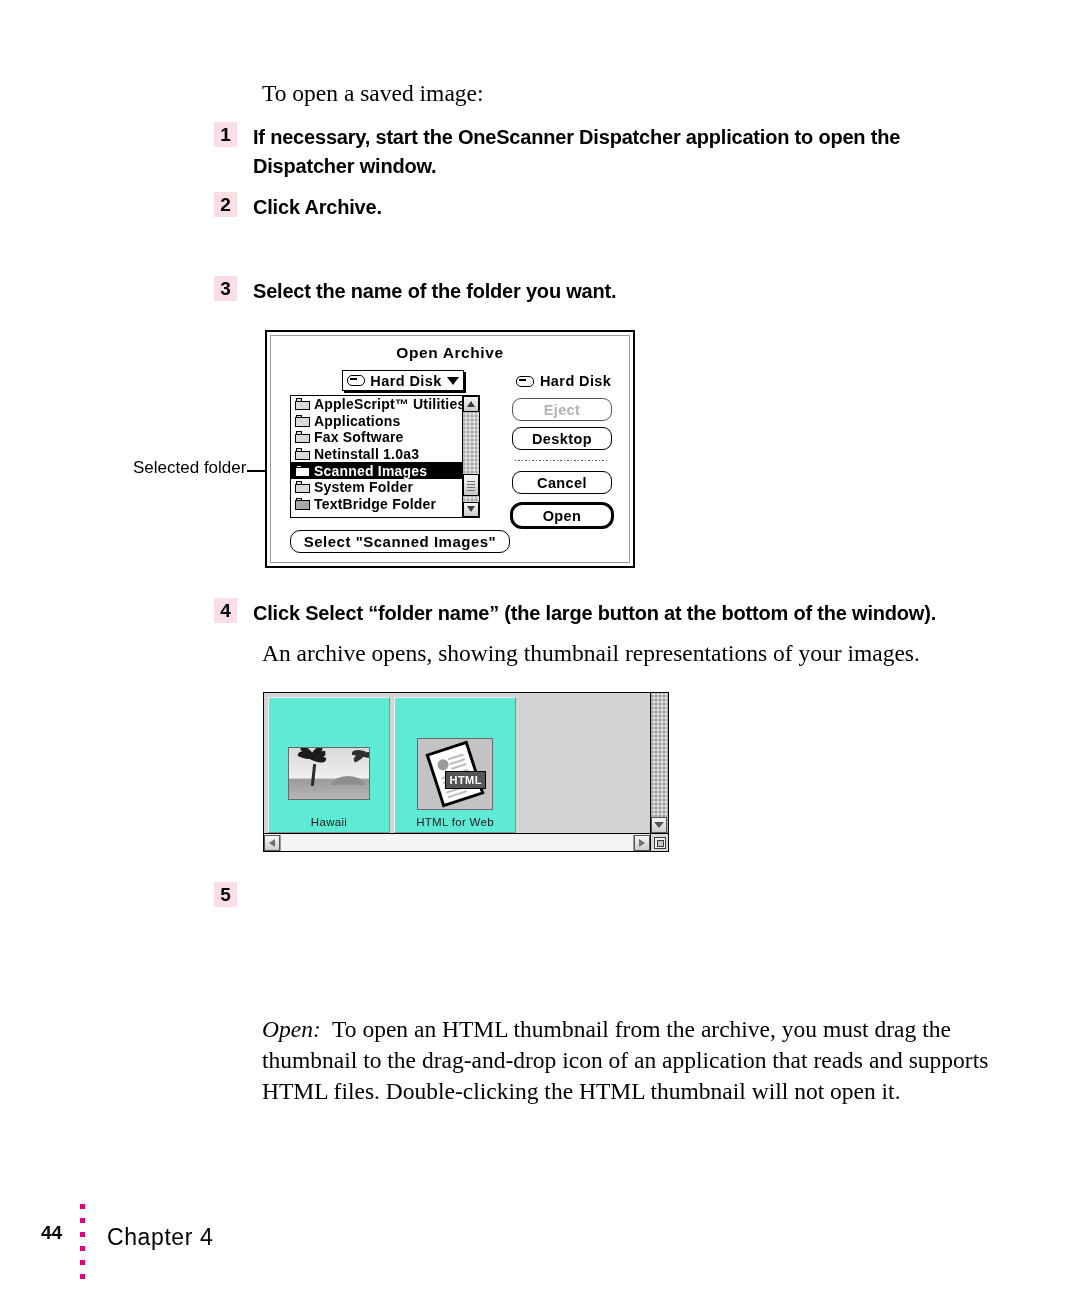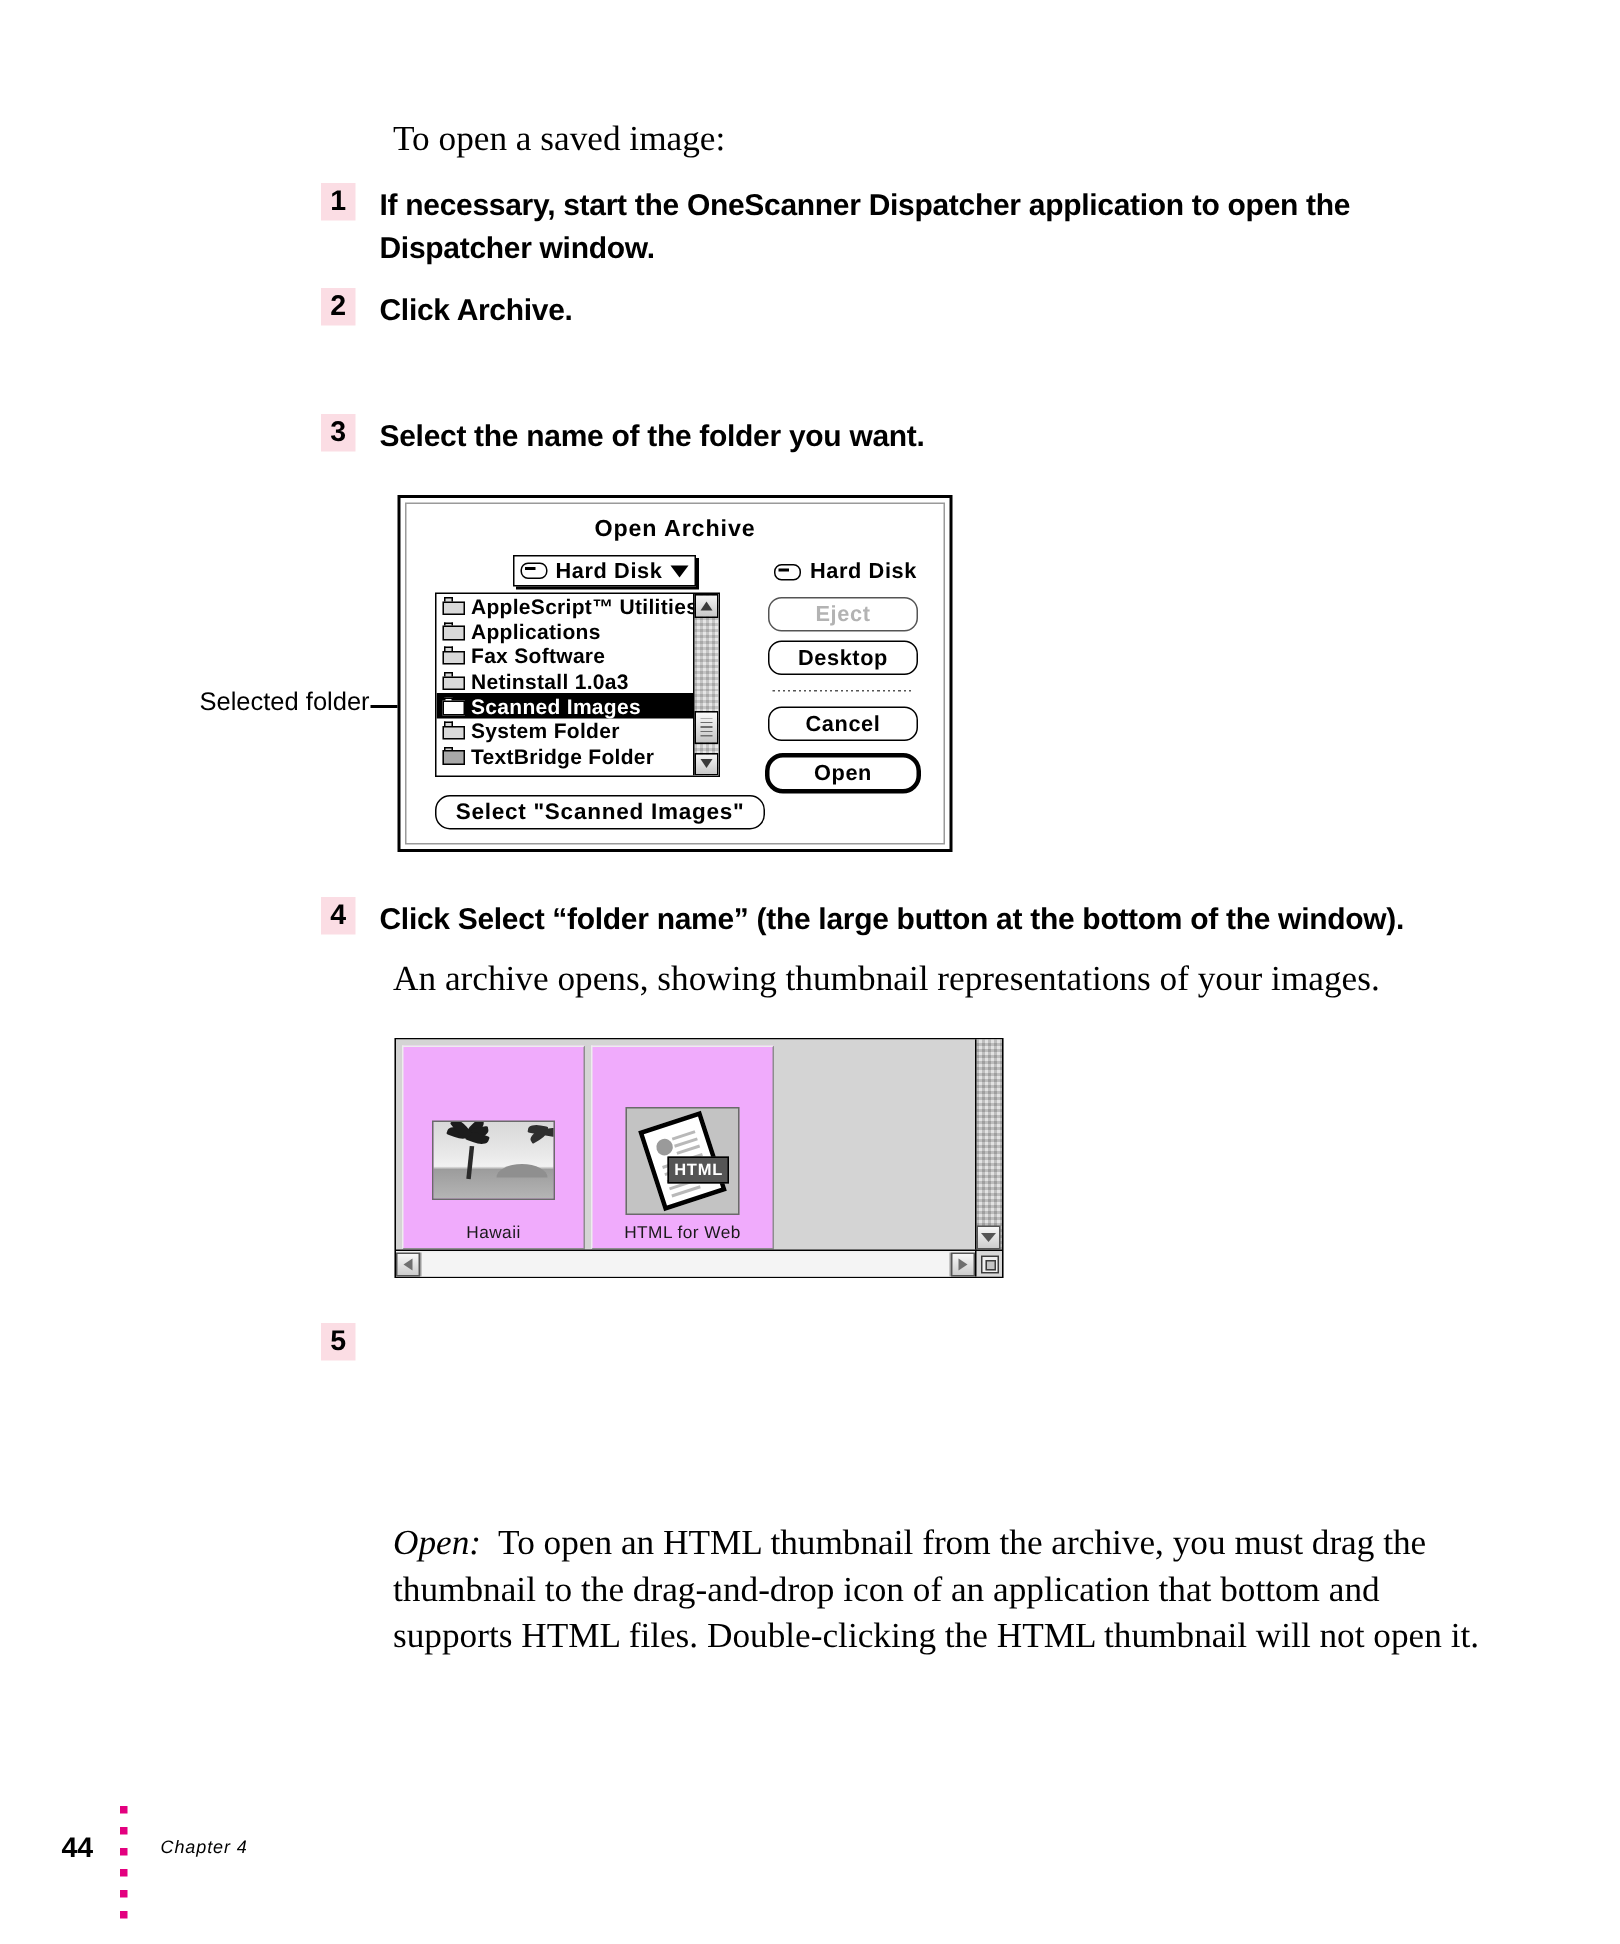--- a/index.html
+++ b/index.html
@@ -289,21 +289,21 @@
     position: absolute;
     left: 0; top: 0; right: 18px; bottom: 18px;
     background: #d4d4d4;
     display: flex;
     padding: 4px 0 0 4px;
     box-sizing: border-box;
     gap: 4px;
   }
   .thumb-cell {
     width: 122px;
-    background: #f0abfc;
+    background: #5eead4;
     border: 1px solid #ededed;
     border-right-color: #8d8d8d;
     border-bottom-color: #8d8d8d;
     box-sizing: border-box;
     display: flex;
     flex-direction: column;
     align-items: center;
     justify-content: flex-end;
     padding-bottom: 4px;
     position: relative;
@@ -480,24 +480,23 @@
   }
   .footer-dots i {
     display: block;
     width: 5px; height: 5px;
     background: #e3007f;
     margin-bottom: 9px;
   }
   .footer-chapter {
     position: absolute;
     font-family: "Liberation Sans", sans-serif;
-    font-size: 12px;
+    font-size: 23px;
     letter-spacing: 0.6px;
     color: #000;
-    font-style: italic;
   }
   .italic { font-style: italic; }
 </style>
 </head>
 <body>
 
 <div class="page">
 
   <div class="serif-body" style="position:absolute; left:262px; top:78px;">To open a saved image:</div>
 
@@ -687,21 +686,21 @@
       <span class="grip"></span>
     </div>
   </div>
 
   <div class="step" style="left:214px; top:882px; width:700px;">
     <div class="step-num">5</div>
   </div>
 
 
   <div class="serif-body" style="position:absolute; left:262px; top:1014px; width:730px;">
-    <span class="italic">Open:</span><span>&nbsp; </span><span>To open an HTML thumbnail from the archive, you must drag the thumbnail to the drag-and-drop icon of an application that bottom and supports HTML files. Double-clicking the HTML thumbnail will not open it.</span>
+    <span class="italic">Open:</span><span>&nbsp; </span><span>To open an HTML thumbnail from the archive, you must drag the thumbnail to the drag-and-drop icon of an application that reads and supports HTML files. Double-clicking the HTML thumbnail will not open it.</span>
   </div>
 
   <div class="footer-num" style="left:41px; top:1222px;">44</div>
   <div class="footer-dots" style="left:80px; top:1204px;">
     <i></i>
       <i></i>
       <i></i>
       <i></i>
       <i></i>
       <i></i>

